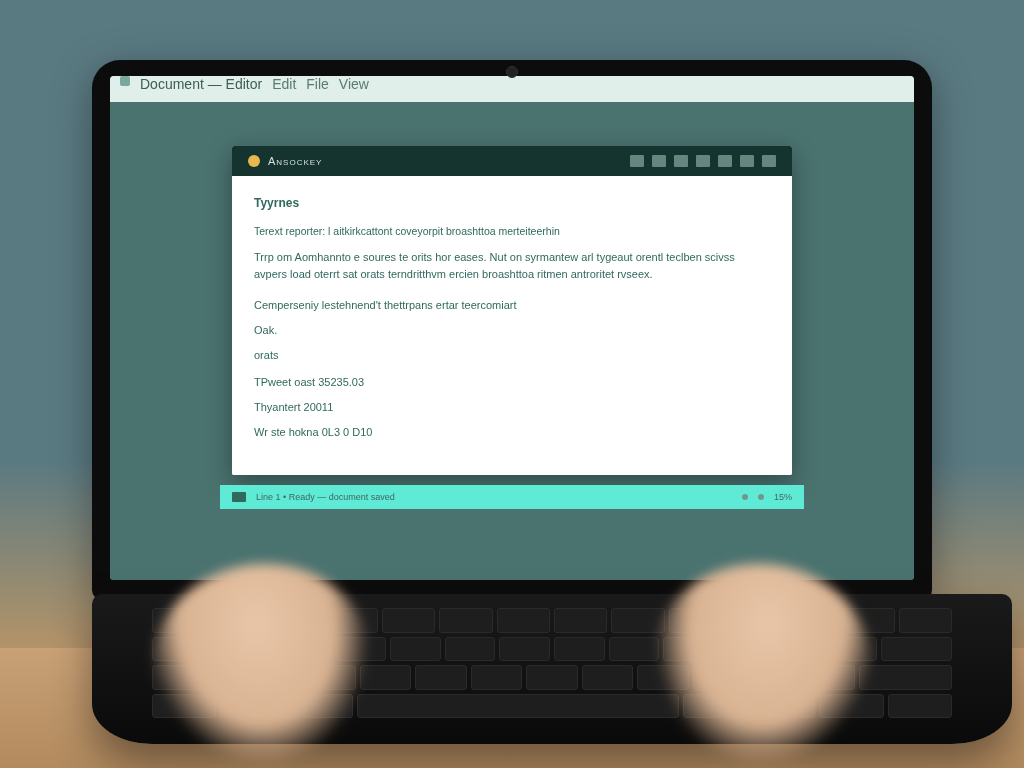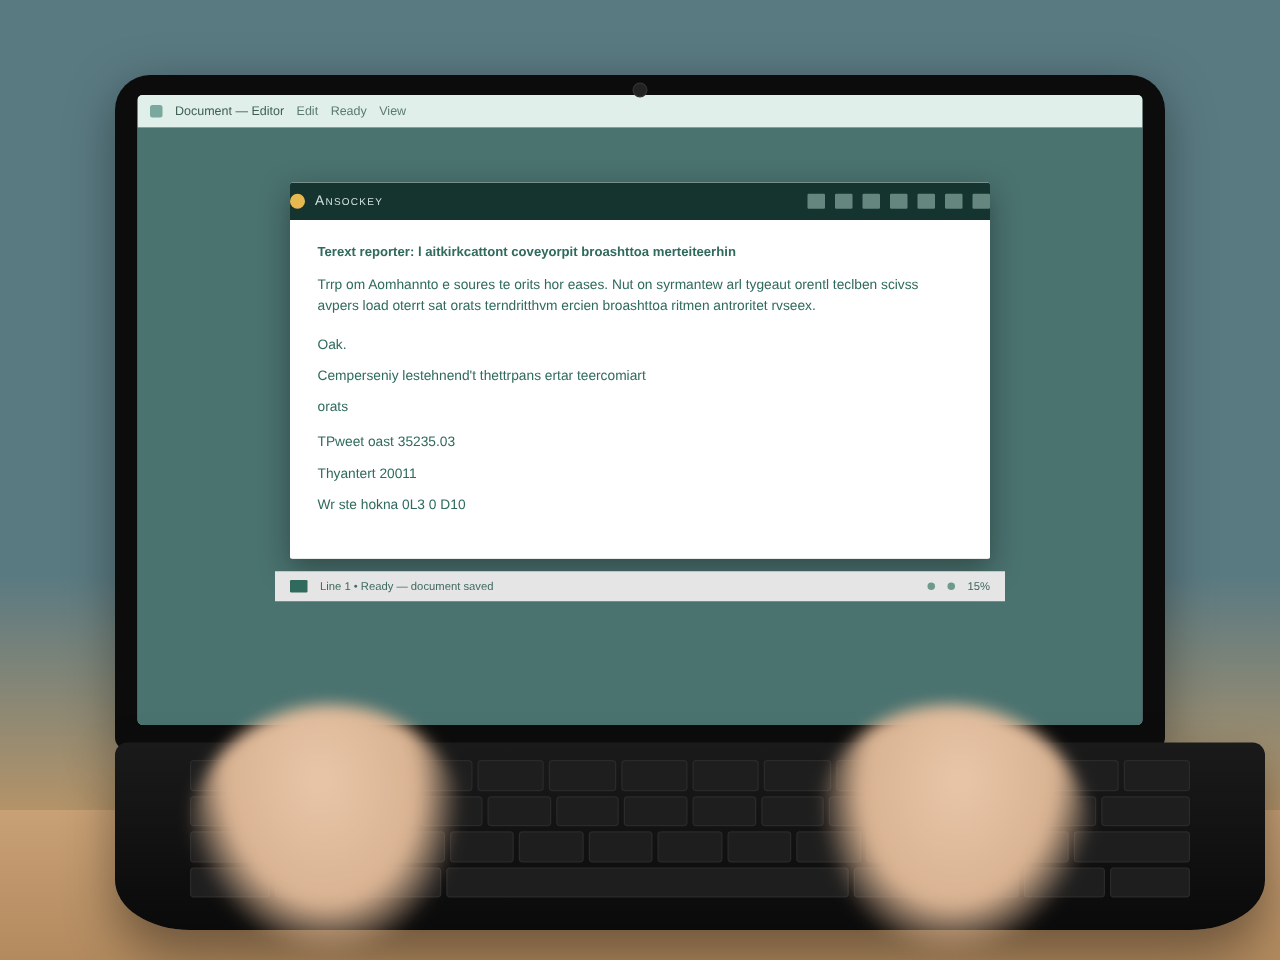--- a/index.html
+++ b/index.html
@@ -4,38 +4,38 @@
 <style>
   html,body{margin:0;padding:0;width:1024px;height:768px;overflow:hidden;font-family:Arial,Helvetica,sans-serif}
   .scene{width:1024px;height:768px;background:linear-gradient(180deg,#5a7a82 0%,#5a7a82 60%,#b69468 85%,#a58358 100%);position:relative;filter:blur(0.2px)}
   .desk{position:absolute;bottom:0;left:0;right:0;height:120px;background:linear-gradient(180deg,#c9a176 0%,#b28a5e 100%)}
   
   .laptop{position:absolute;left:50%;top:60px;transform:translateX(-50%);width:840px}
   .lid{width:840px;height:540px;background:#0c0c0c;border-radius:28px 28px 10px 10px;padding:16px 18px 20px 18px;box-sizing:border-box;position:relative;box-shadow:0 10px 40px rgba(0,0,0,.35)}
   .camera{position:absolute;top:6px;left:50%;transform:translateX(-50%);width:10px;height:10px;border-radius:50%;background:#222;border:1px solid #333}
   .screen{width:100%;height:100%;background:#8bb6b2;border-radius:4px;overflow:hidden;display:flex;flex-direction:column}
   
-  .chrome{height:26px;background:#e0efe9;display:flex;align-items:center;gap:10px;padding:0 10px;font-size:10px;color:#5b7a73}
+  .chrome{height:26px;background:#e0efe9;display:flex;gap:10px;padding:0 10px;font-size:14px;color:#5b7a73}
   .chrome .fav{width:10px;height:10px;border-radius:2px;background:#7aa79e}
   .chrome .tab{color:#3e5e56}
   .chrome .sp{flex:1}
   .viewport{flex:1;background:#4a726f;position:relative;display:flex;flex-direction:column;align-items:center;padding-top:44px}
   
   .app{width:560px;background:#f3f7f5;border-radius:2px;box-shadow:0 8px 24px rgba(0,0,0,.35);overflow:hidden}
-  .appbar{height:30px;background:#15332f;color:#cfe2dc;display:flex;align-items:center;padding:0 0;font-size:11px;letter-spacing:.5px}
+  .appbar{height:30px;background:#15332f;color:#cfe2dc;display:flex;align-items:center;padding:0 16px;font-size:11px;letter-spacing:.5px}
   .appbar .logo{width:12px;height:12px;border-radius:50%;background:#e6b84f;margin-right:8px}
   .appbar .title{font-variant:small-caps;letter-spacing:1px}
   .appbar .sp{flex:1}
   .appbar .ico{width:14px;height:12px;margin-left:8px;background:#6e8f88;border-radius:1px;opacity:.9}
   .doc{background:#fff;padding:18px 22px 26px 22px;color:#2f6a5d;font-size:11px;line-height:1.55}
   .doc h3{margin:0 0 10px 0;font-size:12px;color:#2f6a5d;font-weight:700}
-  .doc h4{margin:0 0 10px 0;font-size:10.5px;color:#2f6a5d;font-weight:700}
+  .doc h4{margin:0 0 10px 0;font-size:10.5px;color:#2f6a5d;font-weight:400}
   .doc p{margin:0 0 14px 0;filter:blur(.6px)}
   .doc .line{margin:0 0 8px 0;filter:blur(.5px)}
-  .statusbar{height:24px;background:#e5e5e5;display:flex;align-items:center;padding:0 12px;font-size:9px;color:#3e6a5f;gap:10px}
+  .statusbar{height:24px;background:#5eead4;display:flex;align-items:center;padding:0 12px;font-size:9px;color:#3e6a5f;gap:10px}
   .statusbar .chip{width:14px;height:10px;background:#2f6a5d;border-radius:1px}
   .statusbar .sp{flex:1}
   .statusbar .dot{width:6px;height:6px;border-radius:50%;background:#6e9a8e}
   
   .base{width:920px;height:150px;margin:-6px auto 0 auto;background:linear-gradient(180deg,#1a1a1a,#0a0a0a);border-radius:10px 10px 60px 60px/10px 10px 40px 40px;position:relative;box-shadow:0 20px 40px rgba(0,0,0,.4)}
   .keys{position:absolute;top:14px;left:60px;right:60px;height:110px;display:grid;grid-template-rows:repeat(4,1fr);gap:4px}
   .krow{display:grid;gap:4px}
   .r1{grid-template-columns:repeat(14,1fr)}
   .r2{grid-template-columns:1.4fr repeat(12,1fr) 1.4fr}
   .r3{grid-template-columns:1.8fr repeat(11,1fr) 1.8fr}
@@ -55,21 +55,21 @@
 
   <div class="laptop">
     <div class="lid">
       <div class="camera"></div>
       <div class="screen">
 
         <div class="chrome">
           <span class="fav"></span>
           <span class="tab blurtxt">Document — Editor</span>
           <span class="blurtxt">Edit</span>
-          <span class="blurtxt">Ready</span>
+          <span class="blurtxt">File</span>
           <span class="blurtxt">View</span>
           <span class="sp"></span>
         </div>
 
         <div class="viewport">
 
           <div class="app">
             <div class="appbar">
               <span class="logo"></span>
               <span class="title">Ansockey</span>
@@ -77,24 +77,25 @@
               <span class="ico"></span>
               <span class="ico"></span>
               <span class="ico"></span>
               <span class="ico"></span>
               <span class="ico"></span>
               <span class="ico"></span>
               <span class="ico"></span>
             </div>
 
             <div class="doc">
+              <h3>Tyyrnes</h3>
               <h4>Terext reporter: l aitkirkcattont coveyorpit broashttoa merteiteerhin</h4>
               <p>Trrp om Aomhannto e soures te orits hor eases. Nut on syrmantew arl tygeaut orentl teclben scivss avpers load oterrt sat orats terndritthvm ercien broashttoa ritmen antroritet rvseex.</p>
+              <p class="line">Cemperseniy lestehnend't thettrpans ertar teercomiart</p>
               <p class="line">Oak.</p>
-              <p class="line">Cemperseniy lestehnend't thettrpans ertar teercomiart</p>
               <p class="line">orats</p>
               <p class="line" style="margin-top:10px">TPweet oast 35235.03</p>
               <p class="line" style="">Thyantert 20011</p>
               <p class="line">Wr ste hokna 0L3 0 D10</p>
             </div>
           </div>
 
           <div class="statusbar" style="width:560px;margin-top:10px">
             <span class="chip"></span>
             <span class="blurtxt">Line 1 • Ready — document saved</span>

